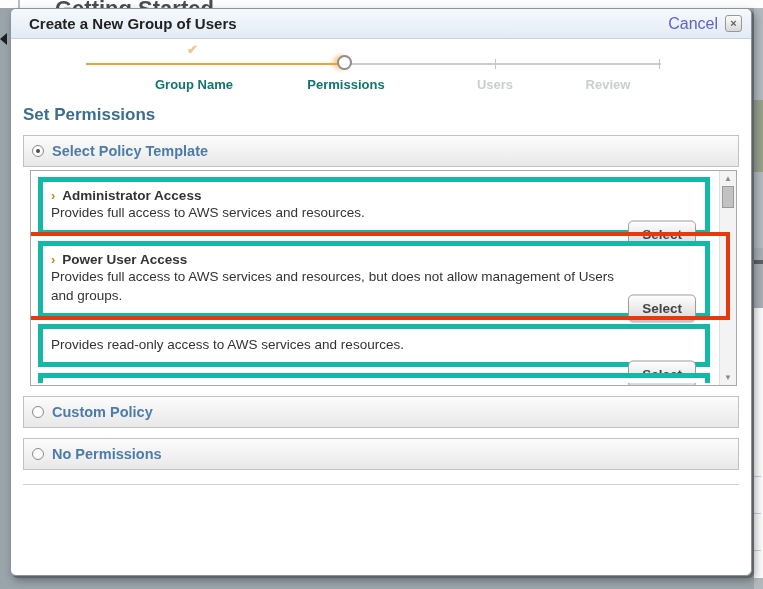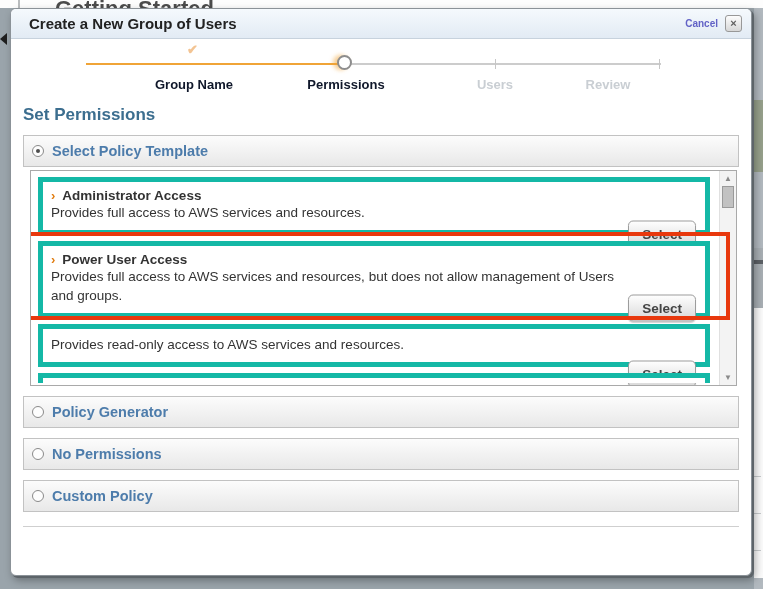--- a/index.html
+++ b/index.html
@@ -28,38 +28,38 @@
     box-shadow:2px 2px 0 #5d6469, 3px 4px 8px rgba(0,0,0,.35);
   }
   .modal-header {
     height:30px; display:flex; align-items:center;
     background:linear-gradient(#f5f9fd,#e2ebf4);
     border-bottom:1px solid #c7d2dd; border-radius:5px 5px 0 0;
     padding:0 9px 0 18px;
   }
   .modal-title { font-size:15px; font-weight:bold; color:#222; }
   .header-right { margin-left:auto; display:flex; align-items:center; gap:7px; }
-  .cancel-link { font-size:10px; color:#6262c6; text-decoration:none; cursor:pointer;font-weight:bold; }
+  .cancel-link { font-size:16px; color:#6262c6; text-decoration:none; cursor:pointer; }
   .close-btn {
     width:17px; height:17px; display:flex; align-items:center; justify-content:center;
     background:linear-gradient(#fdfdfd,#d7d7d7); border:1px solid #989898; border-radius:3px;
     font-size:11px; font-weight:bold; color:#5f5f5f; cursor:pointer; line-height:1;
   }
 
   
   .stepper { position:relative; height:60px; }
   .step-line { position:absolute; top:24px; left:75px; width:575px; height:2px; background:#cccccc; }
   .step-line-done { position:absolute; top:24px; left:75px; width:261px; height:2px; background:#f0a437; }
   .step-circle { position:absolute; top:16px; left:326px; width:15px; height:15px;
     background:#fff; border:2px solid #8d8d8d; border-radius:50%; z-index:2;
     box-shadow:-4px 0 4px rgba(240,164,55,.55); }
   .step-tick { position:absolute; top:20px; width:1px; height:10px; background:#c6c6c6; }
   .step-check { position:absolute; top:3px; left:176px; font-size:13px; font-weight:bold; color:#f3c493; }
   .step-label { position:absolute; top:38px; transform:translateX(-50%); font-size:13px; font-weight:bold; white-space:nowrap; }
-  .step-label.done, .step-label.current { color:#0f172a; }
+  .step-label.done, .step-label.current { color:#0f766e; }
   .step-label.upcoming { color:#c9ced3; }
 
   
   .page-heading { margin:6px 0 0 12px; font-size:17px; font-weight:bold; color:#3c6e8f; }
   .intro-text { margin:13px 12px 0 20px; width:696px; font-size:13.5px; line-height:21px; color:#333; }
 
   
   .section-bar {
     margin:10px 12px 0 12px; height:32px; display:flex; align-items:center;
     background:linear-gradient(#fcfcfc,#e8e8e8); border:1px solid #c2c2c2;
@@ -173,25 +173,21 @@
     <div class="scroll-track">
       <div class="scroll-arrow up">▲</div>
       <div class="scroll-thumb"></div>
       <div class="scroll-arrow down">▼</div>
     </div>
     <div class="highlight-box"></div>
   </div>
 
   <div class="section-bar">
     <span class="radio"></span>
-    <span class="section-label">Policy Generator</span>
+    <span class="section-label">Custom Policy</span>
   </div>
   <div class="section-bar">
     <span class="radio"></span>
     <span class="section-label">No Permissions</span>
-  </div>
-  <div class="section-bar">
-    <span class="radio"></span>
-    <span class="section-label">Custom Policy</span>
   </div>
 
   <div class="bottom-divider"></div>
 </div>
 
 </body></html>

